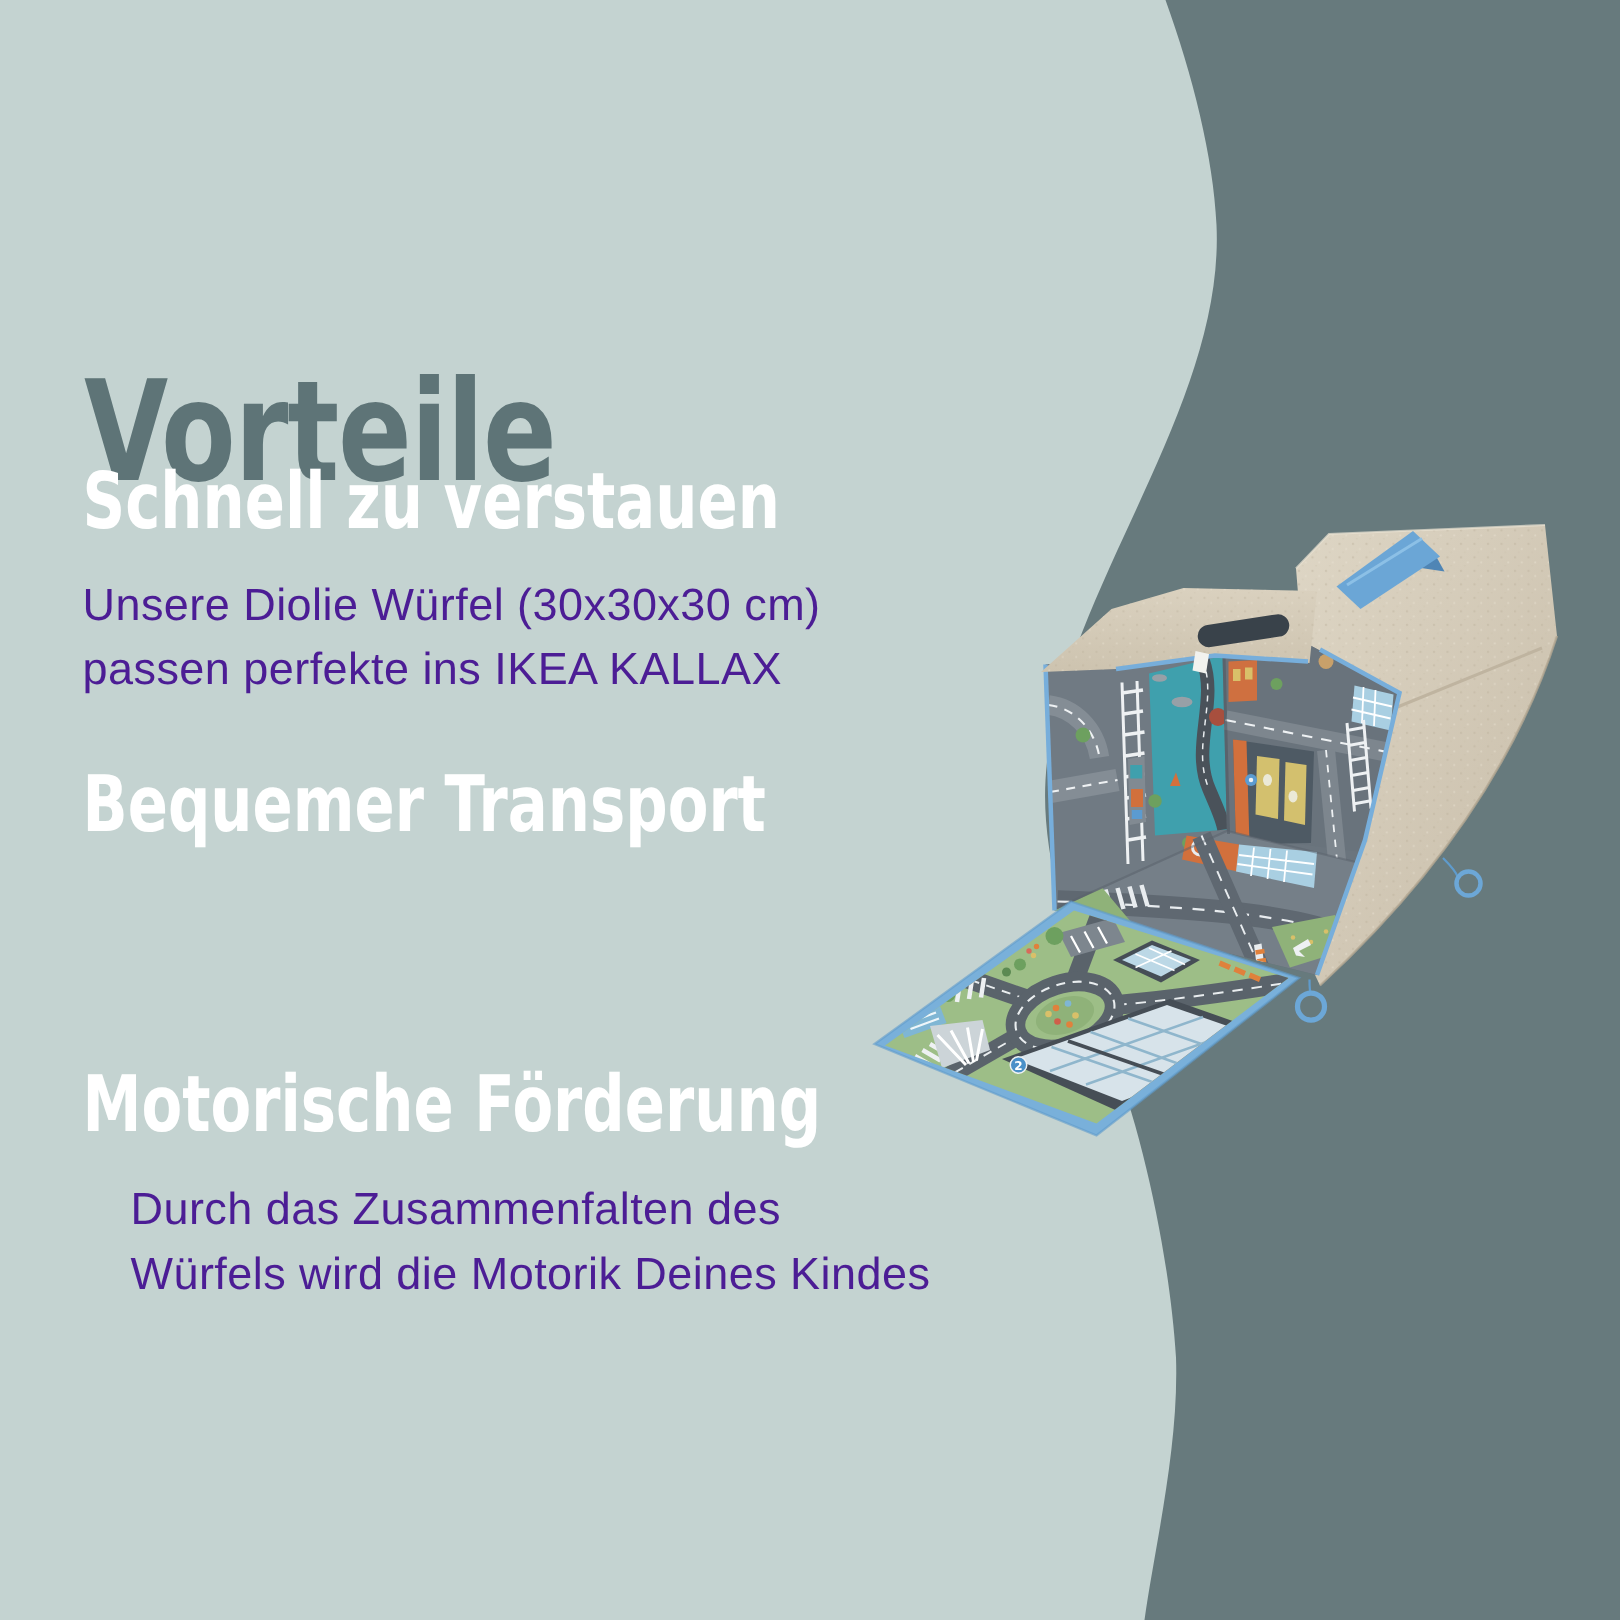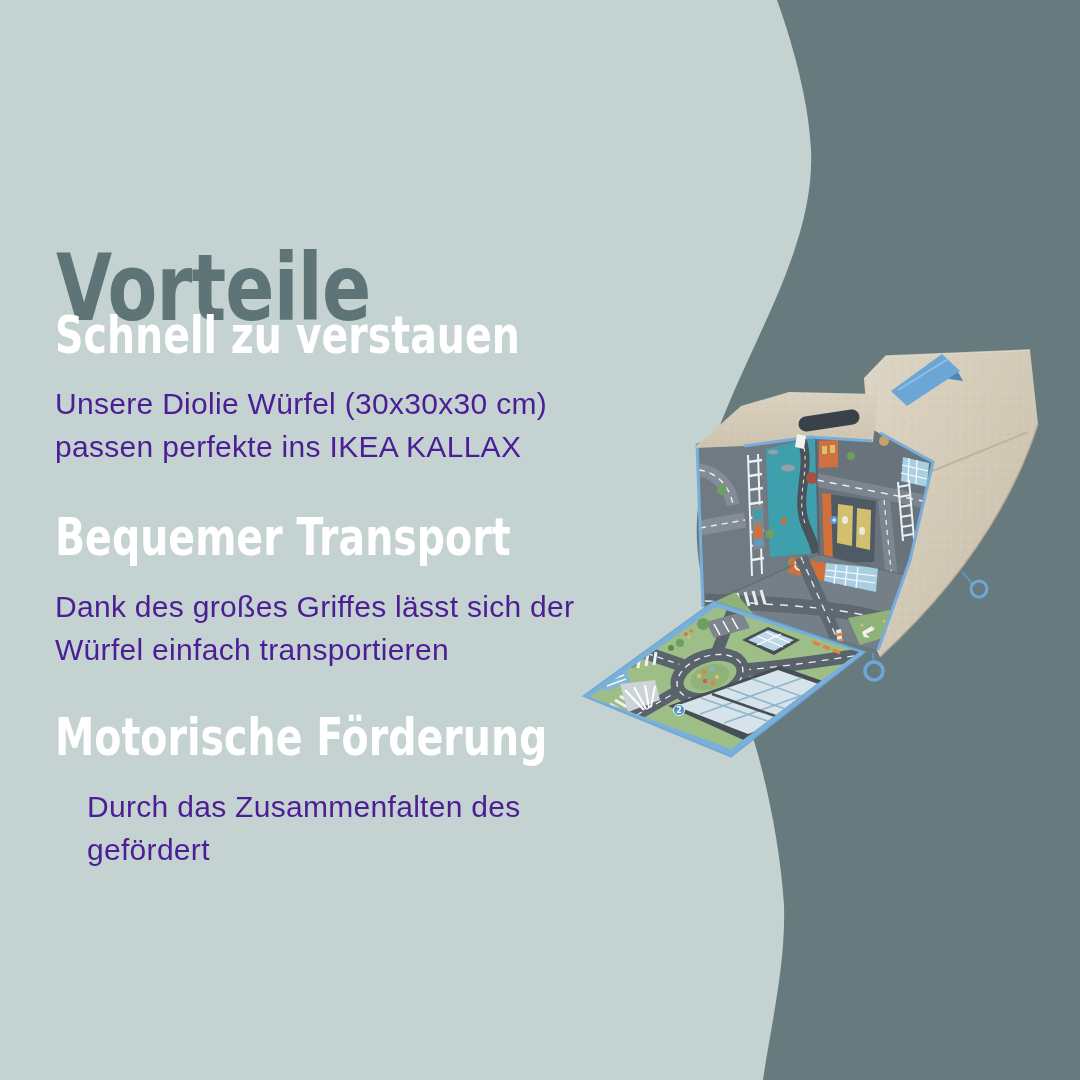--- a/index.html
+++ b/index.html
@@ -243,24 +243,20 @@
 
   <h1 class="txt title">Vorteile</h1>
 
   <div class="txt heading h1">Schnell zu verstauen</div>
   <div class="txt body b1">
     <div>Unsere Diolie Würfel (30x30x30 cm)</div>
     <div>passen perfekte ins IKEA KALLAX</div>
   </div>
 
   <div class="txt heading h2">Bequemer Transport</div>
-  <div class="txt body b2">
-    <div>Dank des großes Griffes lässt sich der</div>
-    <div>Würfel einfach transportieren</div>
-  </div>
 
   <div class="txt heading h3">Motorische Förderung</div>
   <div class="txt body b3">
     <div>Durch das Zusammenfalten des</div>
-    <div>gefördert</div>
+    <div>Würfels wird die Motorik Deines Kindes</div>
   </div>
 
 </div>
 
 </body></html>

